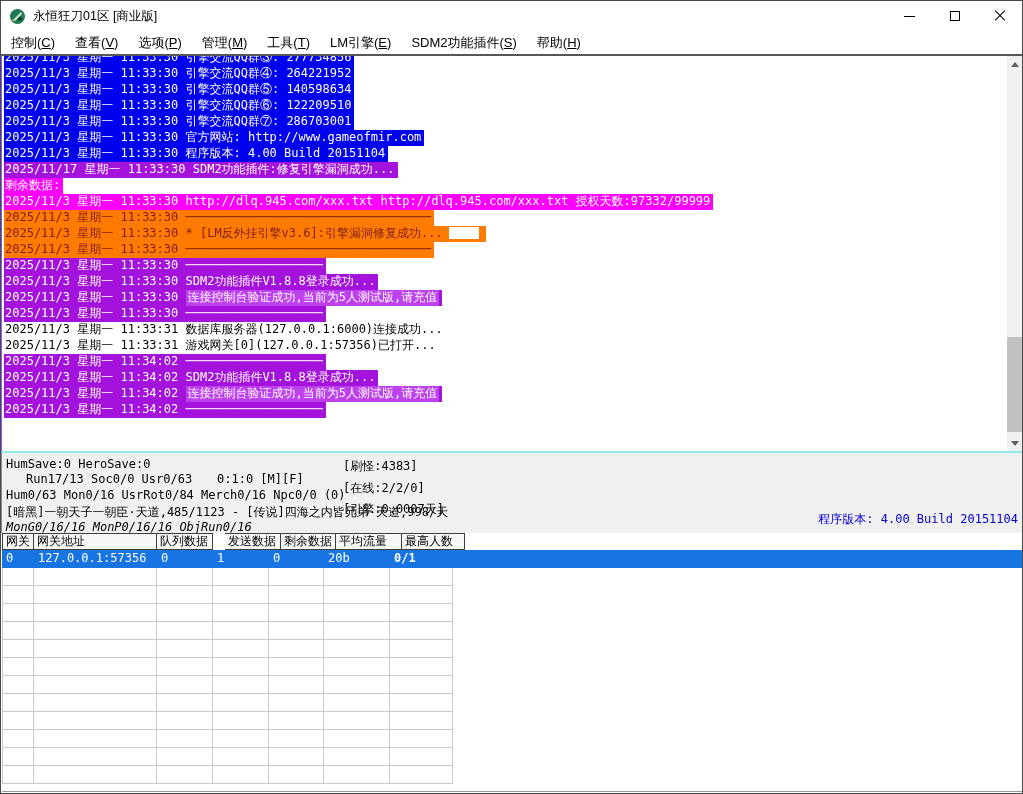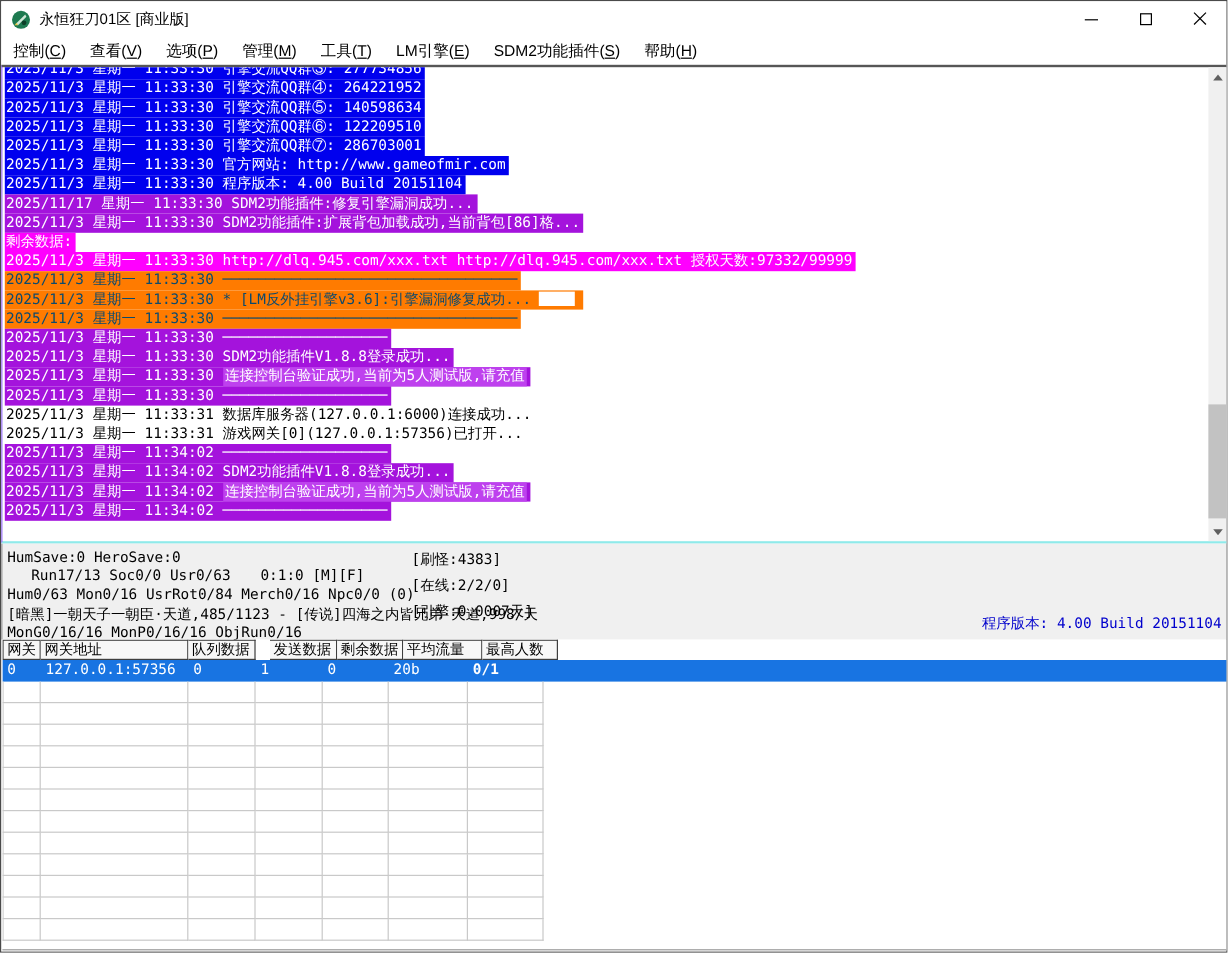--- a/index.html
+++ b/index.html
@@ -32,21 +32,21 @@
     position:absolute; left:0; top:53px; width:1023px; height:399px; background:#ffffff;
     border-left:1px solid #8b5cf6; border-top:2px solid #565656;
     border-bottom:2px solid #8feaea; overflow:hidden;
   }
   #log-lines { position:absolute; left:0; top:0; right:18px; padding-left:2px; font-family:"DejaVu Sans Mono", monospace; font-size:12px; }
   .log-line { height:16px; line-height:16px; white-space:nowrap; }
   .log-line:first-child { margin-top:-7px; }
   .seg { display:inline-block; height:16px; line-height:15px; padding:0 3px 0 1px; }
   .st-blue    { background:var(--c-blue);    color:#fff; }
   .st-magenta { background:var(--c-magenta); color:#fff; }
-  .st-orange  { background:var(--c-orange);  color:#0c4a6e; }
+  .st-orange  { background:var(--c-orange);  color:#7f1d1d; }
   .st-purple  { background:var(--c-purple);  color:#fff; }
   .st-plain   { background:transparent; color:#000; }
   .hl-purple  { background:var(--c-purple-hl); color:#fff; display:inline-block; height:16px; line-height:15px; padding:0 2px; }
   .wbox { display:inline-block; vertical-align:middle; width:30px; height:12px; background:#fff; margin:0 4px 2px 6px; }
   
   #scrollbar { position:absolute; top:0; right:2px; width:15px; height:395px; background:#f0f0f0; }
   .sb-btn { position:absolute; left:0; width:15px; height:16px; display:flex; align-items:center; justify-content:center; }
   #sb-up { top:0; } #sb-down { bottom:0; }
   .tri-up { width:0; height:0; border-left:4px solid transparent; border-right:4px solid transparent; border-bottom:5px solid #606060; }
   .tri-down { width:0; height:0; border-left:4px solid transparent; border-right:4px solid transparent; border-top:5px solid #606060; }
@@ -117,21 +117,20 @@
   <div id="log-area">
     <div id="log-lines">
         <div class="log-line"><span class="seg st-blue">2025/11/3 星期一 11:33:30 引擎交流QQ群③: 277734856</span></div>
         <div class="log-line"><span class="seg st-blue">2025/11/3 星期一 11:33:30 引擎交流QQ群④: 264221952</span></div>
         <div class="log-line"><span class="seg st-blue">2025/11/3 星期一 11:33:30 引擎交流QQ群⑤: 140598634</span></div>
         <div class="log-line"><span class="seg st-blue">2025/11/3 星期一 11:33:30 引擎交流QQ群⑥: 122209510</span></div>
         <div class="log-line"><span class="seg st-blue">2025/11/3 星期一 11:33:30 引擎交流QQ群⑦: 286703001</span></div>
         <div class="log-line"><span class="seg st-blue">2025/11/3 星期一 11:33:30 官方网站: http://www.gameofmir.com</span></div>
         <div class="log-line"><span class="seg st-blue">2025/11/3 星期一 11:33:30 程序版本: 4.00 Build 20151104</span></div>
         <div class="log-line"><span class="seg st-purple">2025/11/17 星期一 11:33:30 SDM2功能插件:修复引擎漏洞成功...</span></div>
-        <div class="log-line"><span class="seg st-purple">2025/11/3 星期一 11:33:30 SDM2功能插件:扩展背包加载成功,当前背包[86]格...</span></div>
         <div class="log-line"><span class="seg st-magenta">剩余数据:  </span></div>
         <div class="log-line"><span class="seg st-magenta">2025/11/3 星期一 11:33:30 http://dlq.945.com/xxx.txt http://dlq.945.com/xxx.txt 授权天数:97332/99999</span></div>
         <div class="log-line"><span class="seg st-orange">2025/11/3 星期一 11:33:30 ──────────────────────────────────</span></div>
         <div class="log-line"><span class="seg st-orange">2025/11/3 星期一 11:33:30 * [LM反外挂引擎v3.6]:引擎漏洞修复成功...<span class="wbox"></span></span></div>
         <div class="log-line"><span class="seg st-orange">2025/11/3 星期一 11:33:30 ──────────────────────────────────</span></div>
         <div class="log-line"><span class="seg st-purple">2025/11/3 星期一 11:33:30 ───────────────────</span></div>
         <div class="log-line"><span class="seg st-purple">2025/11/3 星期一 11:33:30 SDM2功能插件V1.8.8登录成功...</span></div>
         <div class="log-line"><span class="seg st-purple">2025/11/3 星期一 11:33:30 <span class="hl-purple">连接控制台验证成功,当前为5人测试版,请充值</span></span></div>
         <div class="log-line"><span class="seg st-purple">2025/11/3 星期一 11:33:30 ───────────────────</span></div>
         <div class="log-line"><span class="seg st-plain">2025/11/3 星期一 11:33:31 数据库服务器(127.0.0.1:6000)连接成功...</span></div>
@@ -151,21 +150,21 @@
         </div>
     </div>
   </div>
 
   <div id="status-panel">
     <div class="st-abs" style="left:4px;  top:4px;">HumSave:0 HeroSave:0</div>
     <div class="st-abs" style="left:4px;  top:19px;padding-left:20px;">Run17/13 Soc0/0 Usr0/63</div>
     <div class="st-abs" style="left:215px;top:19px;">0:1:0 [M][F]</div>
     <div class="st-abs" style="left:4px;  top:35px;">Hum0/63 Mon0/16 UsrRot0/84 Merch0/16 Npc0/0 (0)</div>
     <div class="st-abs" style="left:4px;  top:51px;">[暗黑]一朝天子一朝臣·天道,485/1123 - [传说]四海之内皆兄弟·天道,998/天</div>
-    <div class="st-abs" style="left:4px;  top:67px;">MonG0/16/16 MonP0/16/16 ObjRun0/16</div>
+    <div class="st-abs" style="left:4px;  top:67px;font-style:italic;">MonG0/16/16 MonP0/16/16 ObjRun0/16</div>
     <div class="st-abs" style="left:341px;top:5px;">[刷怪:4383]</div>
     <div class="st-abs" style="left:341px;top:27px;">[在线:2/2/0]</div>
     <div class="st-abs" style="left:341px;top:48px;">[引擎:0.0007天]</div>
     <div class="st-abs" id="status-version" style="right:6px;top:58px;">程序版本: 4.00 Build 20151104</div>
   </div>
 
   <div id="table-wrap">
     <div id="gw-header">
         <div class="hcell" style="width: 32px;">网关</div>
         <div class="hcell" style="width: 123px; font-family: Liberation Serif, serif;">网关地址</div>

